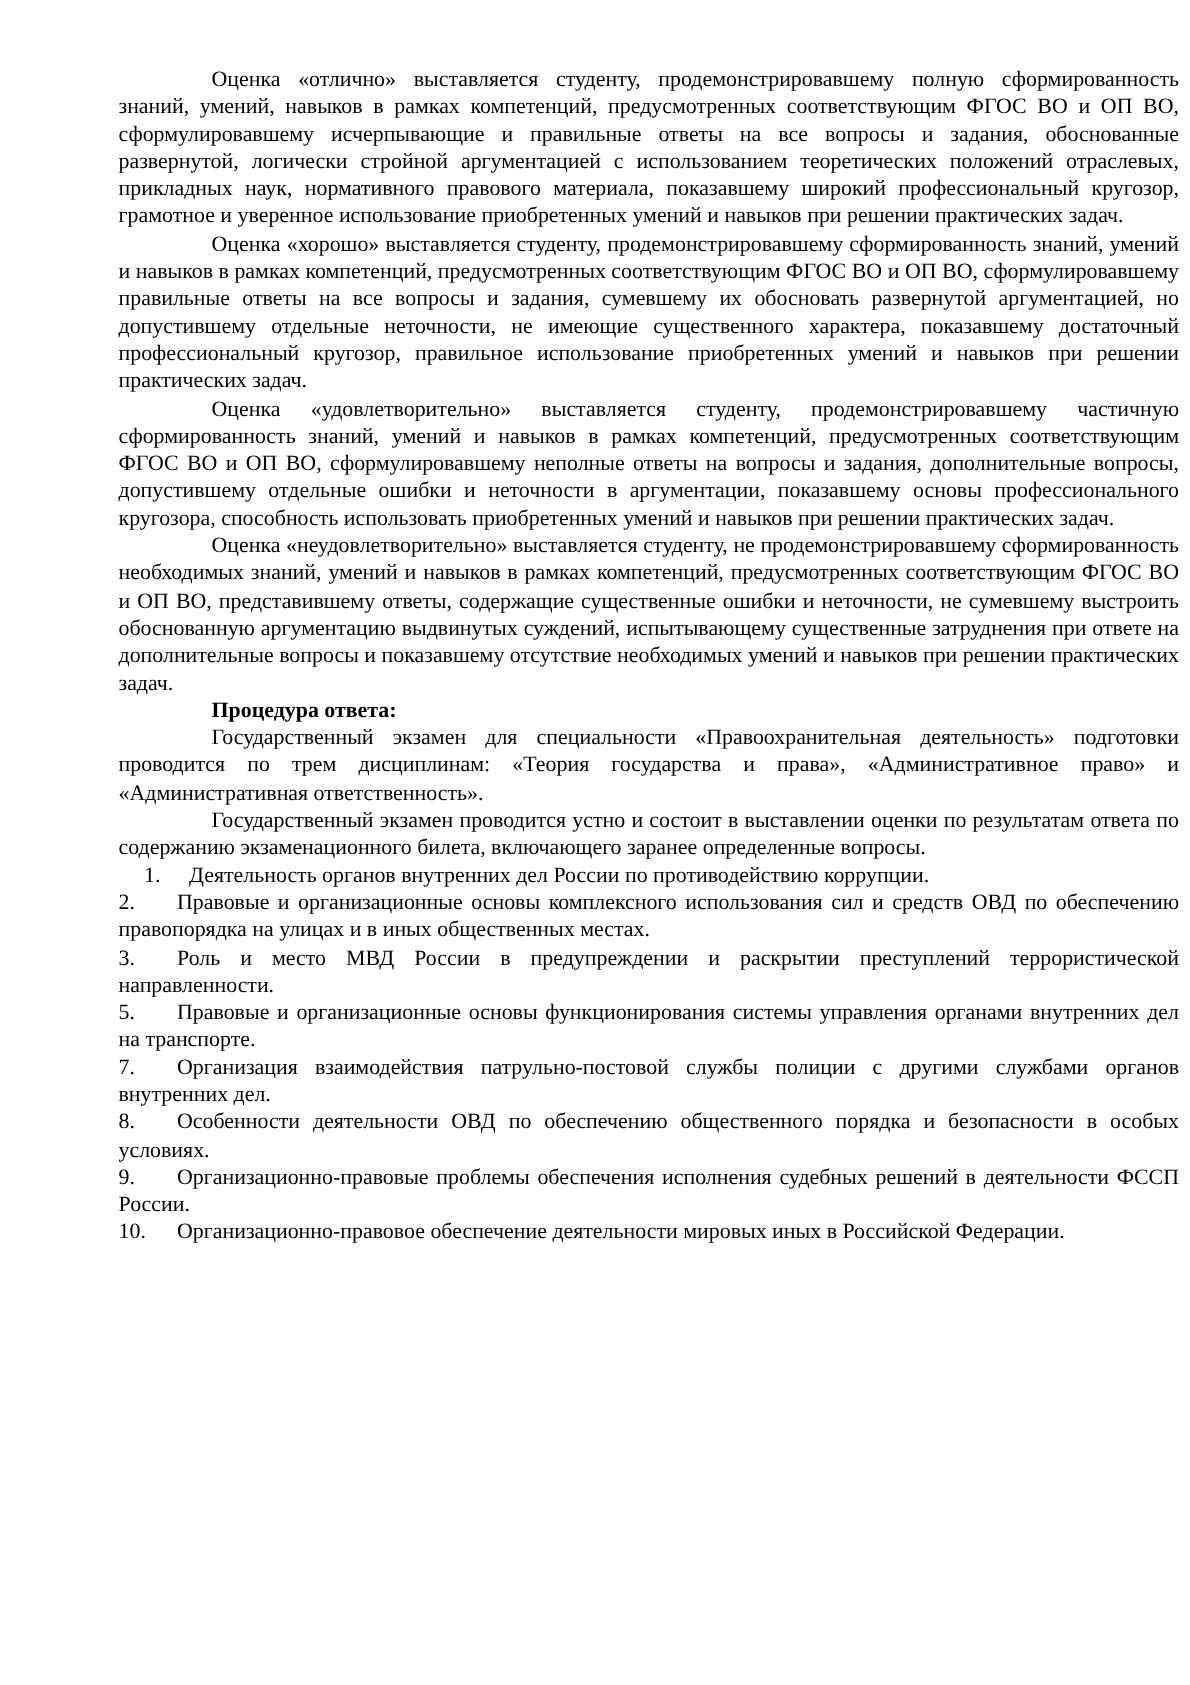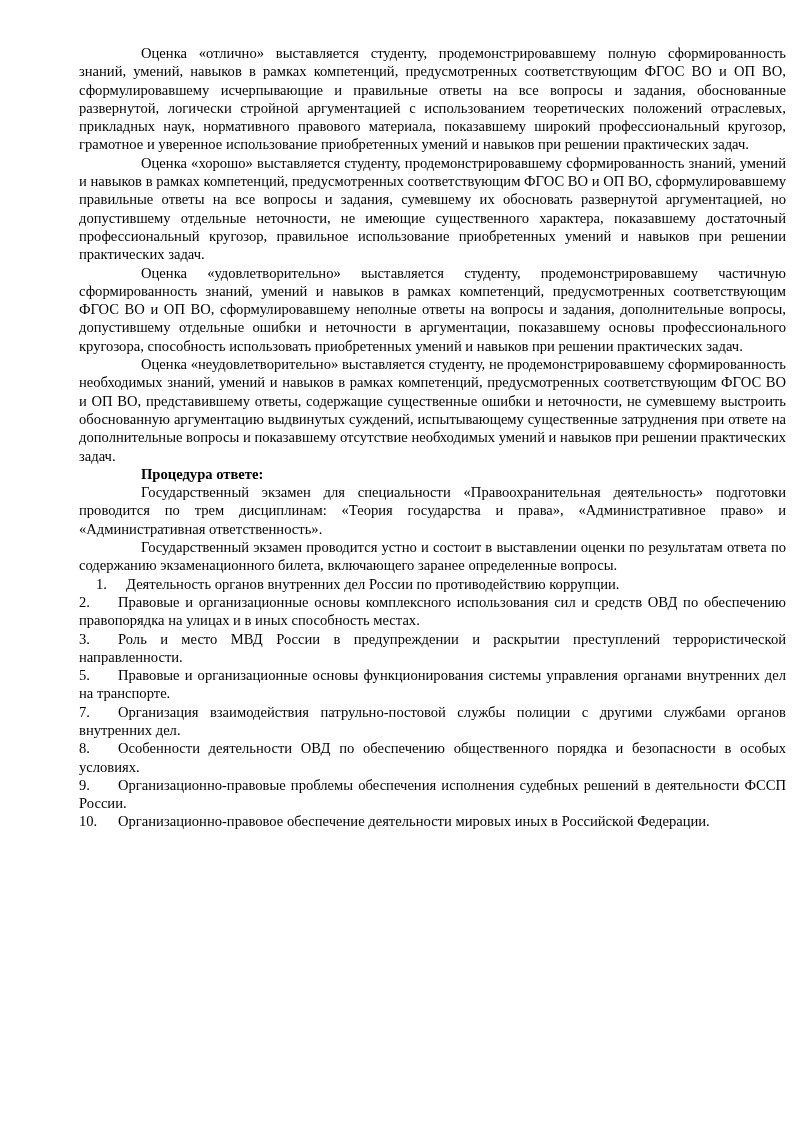--- a/index.html
+++ b/index.html
@@ -20,28 +20,28 @@
 </style>
 </head>
 <body>
 
 <div class="page">
   <p class="p">Оценка «отлично» выставляется студенту, продемонстрировавшему полную сформированность знаний, умений, навыков в рамках компетенций, предусмотренных соответствующим ФГОС ВО и ОП ВО, сформулировавшему исчерпывающие и правильные ответы на все вопросы и задания, обоснованные развернутой, логически стройной аргументацией с использованием теоретических положений отраслевых, прикладных наук, нормативного правового материала, показавшему широкий профессиональный кругозор, грамотное и уверенное использование приобретенных умений и навыков при решении практических задач.</p>
   <p class="p">Оценка «хорошо» выставляется студенту, продемонстрировавшему сформированность знаний, умений и навыков в рамках компетенций, предусмотренных соответствующим ФГОС ВО и ОП ВО, сформулировавшему правильные ответы на все вопросы и задания, сумевшему их обосновать развернутой аргументацией, но допустившему отдельные неточности, не имеющие существенного характера, показавшему достаточный профессиональный кругозор, правильное использование приобретенных умений и навыков при решении практических задач.</p>
   <p class="p">Оценка «удовлетворительно» выставляется студенту, продемонстрировавшему частичную сформированность знаний, умений и навыков в рамках компетенций, предусмотренных соответствующим ФГОС ВО и ОП ВО, сформулировавшему неполные ответы на вопросы и задания, дополнительные вопросы, допустившему отдельные ошибки и неточности в аргументации, показавшему основы профессионального кругозора, способность использовать приобретенных умений и навыков при решении практических задач.</p>
   <p class="p">Оценка «неудовлетворительно» выставляется студенту, не продемонстрировавшему сформированность необходимых знаний, умений и навыков в рамках компетенций, предусмотренных соответствующим ФГОС ВО и ОП ВО, представившему ответы, содержащие существенные ошибки и неточности, не сумевшему выстроить обоснованную аргументацию выдвинутых суждений, испытывающему существенные затруднения при ответе на дополнительные вопросы и показавшему отсутствие необходимых умений и навыков при решении практических задач.</p>
 
-  <p class="proc-title">Процедура ответе:</p>
+  <p class="proc-title">Процедура ответа:</p>
   <p class="p">Государственный экзамен для специальности «Правоохранительная деятельность» подготовки проводится по трем дисциплинам: «Теория государства и права», «Административное право» и «Административная ответственность».</p>
   <p class="p">Государственный экзамен проводится устно и состоит в выставлении оценки по результатам ответа по содержанию экзаменационного билета, включающего заранее определенные вопросы.</p>
 
 
   <div>
     <p class="item first"><span class="num">1.</span><span>Деятельность органов внутренних дел России по противодействию коррупции.</span></p>
-    <p class="item"><span class="num">2.</span><span>Правовые и организационные основы комплексного использования сил и средств ОВД по обеспечению правопорядка на улицах и в иных способность местах.</span></p>
+    <p class="item"><span class="num">2.</span><span>Правовые и организационные основы комплексного использования сил и средств ОВД по обеспечению правопорядка на улицах и в иных общественных местах.</span></p>
     <p class="item"><span class="num">3.</span><span>Роль и место МВД России в предупреждении и раскрытии преступлений террористической направленности.</span></p>
     <p class="item"><span class="num">5.</span><span>Правовые и организационные основы функционирования системы управления органами внутренних дел на транспорте.</span></p>
     <p class="item"><span class="num">7.</span><span>Организация взаимодействия патрульно-постовой службы полиции с другими службами органов внутренних дел.</span></p>
     <p class="item"><span class="num">8.</span><span>Особенности деятельности ОВД по обеспечению общественного порядка и безопасности в особых условиях.</span></p>
     <p class="item"><span class="num">9.</span><span>Организационно-правовые проблемы обеспечения исполнения судебных решений в деятельности ФССП России.</span></p>
     <p class="item"><span class="num">10.</span><span>Организационно-правовое обеспечение деятельности мировых иных в Российской Федерации.</span></p>
   </div>
 </div>
 
 </body></html>

